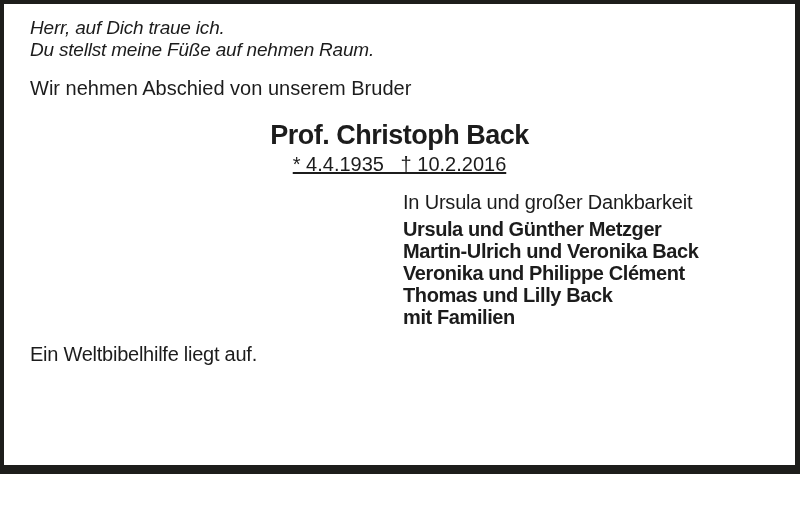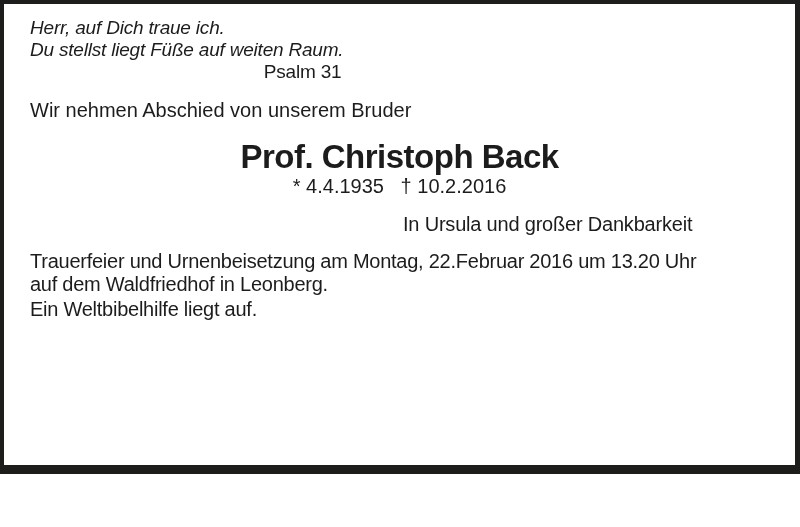--- a/index.html
+++ b/index.html
@@ -32,32 +32,33 @@
     text-align: right;
     padding-right: 2px;
   }
   .intro {
     margin-top: 16px;
     font-size: 20px;
     line-height: 23px;
   }
   .name {
     margin: 18px 0 0 0;
-    font-size: 33px;
+    font-size: 27px;
     line-height: 34px;
     font-weight: bold;
     text-align: center;
     letter-spacing: -0.5px;
   }
   .dates {
     margin-top: 1px;
     font-size: 20px;
     line-height: 23px;
     text-align: center;
     white-space: pre-wrap;
+    text-decoration: underline;
   }
   .mourning {
     margin-top: 15px;
     margin-left: 373px;
     font-size: 20px;
     line-height: 22px;
   }
   .mourning .lead {
     letter-spacing: -0.2px;
     margin-bottom: 5px;
@@ -77,33 +78,37 @@
     white-space: pre-wrap;
   }
 </style>
 </head>
 <body>
 
 <div class="notice">
 
   <div class="quote">
     <div>Herr, auf Dich traue ich.</div>
-    <div>Du stellst liegt Füße auf weiten Raum.</div>
-    <div class="src">Psalm 31</div>
+    <div>Du stellst meine Füße auf nehmen Raum.</div>
   </div>
 
   <div class="intro">Wir nehmen Abschied von unserem Bruder</div>
 
   <div class="name">Prof. Christoph Back</div>
 
   <div class="dates">* 4.4.1935   † 10.2.2016</div>
 
   <div class="mourning">
     <div class="lead">In Ursula und großer Dankbarkeit</div>
+    <div class="mourners">
+      <div>Ursula und Günther Metzger</div>
+      <div>Martin-Ulrich und Veronika Back</div>
+      <div>Veronika und Philippe Clément</div>
+      <div>Thomas und Lilly Back</div>
+      <div>mit Familien</div>
+    </div>
   </div>
 
   <div class="details">
-    <p>Trauerfeier und Urnenbeisetzung am Montag, 22.Februar 2016 um 13.20 Uhr
-auf dem Waldfriedhof in Leonberg.</p>
     <p>Ein Weltbibelhilfe liegt auf.</p>
   </div>
 
 </div>
 
 </body></html>

